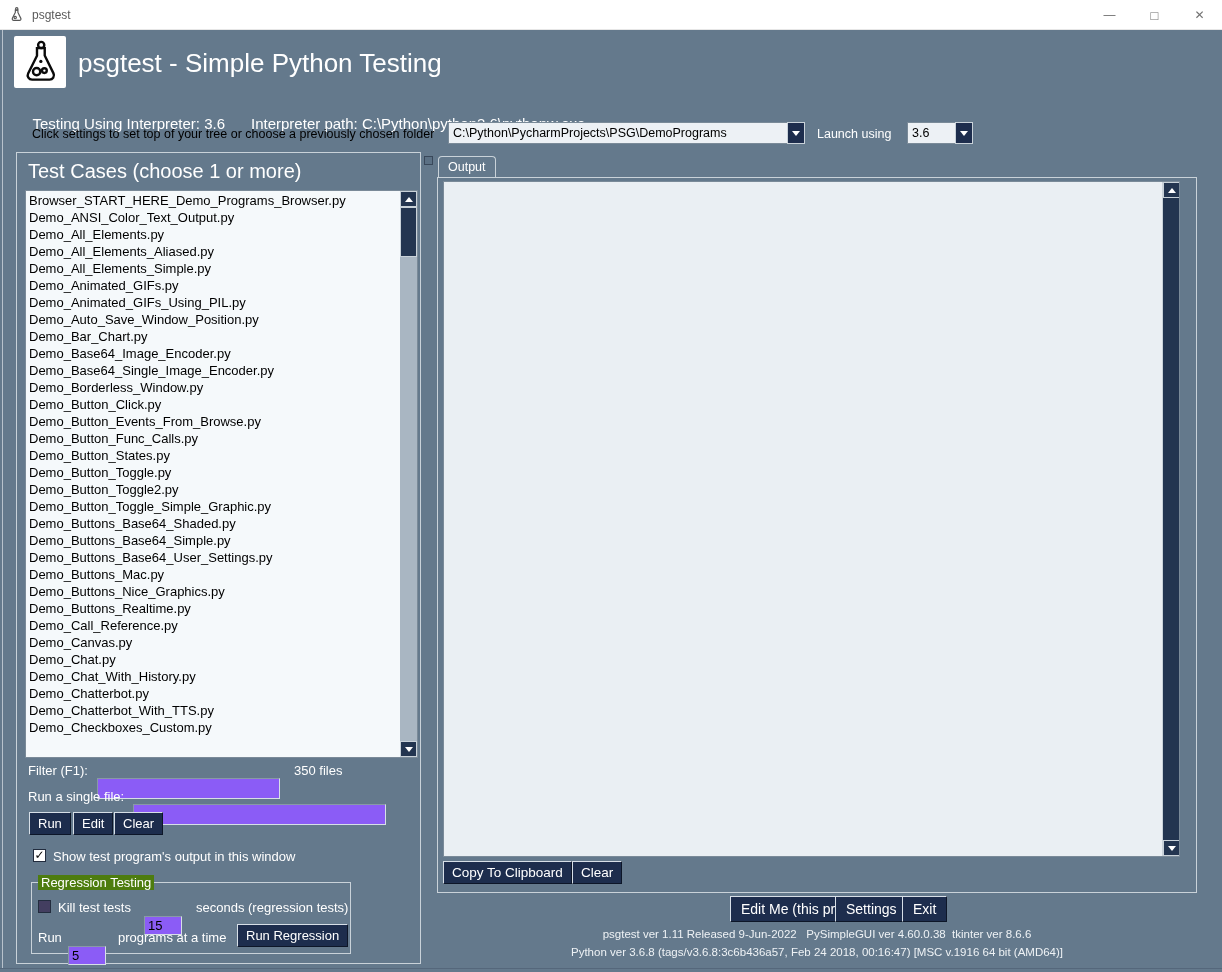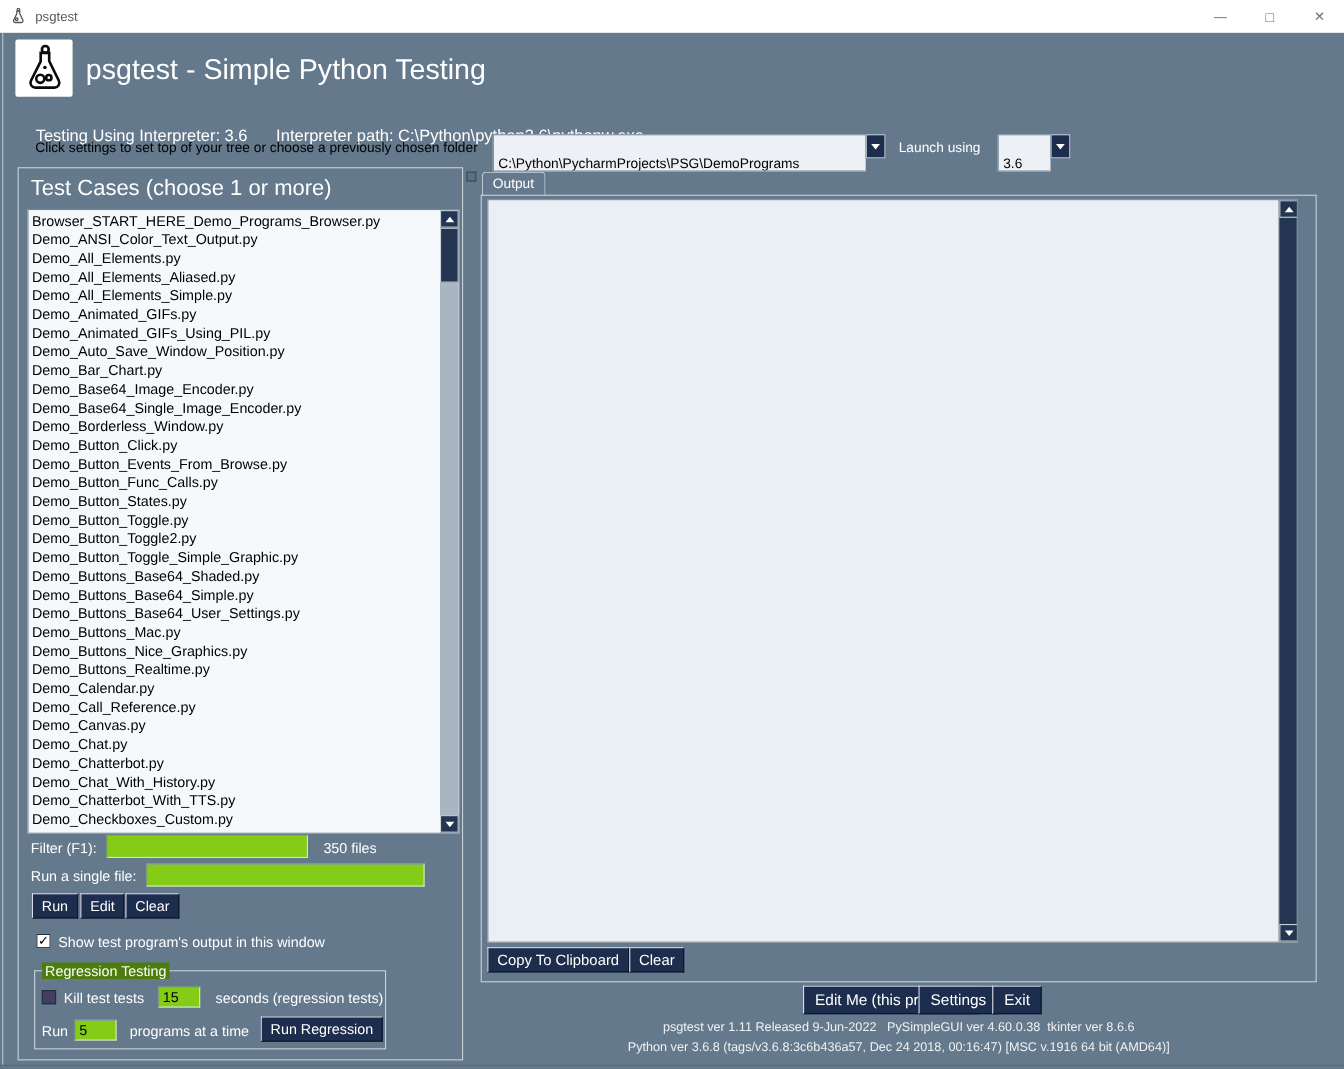--- a/index.html
+++ b/index.html
@@ -25,21 +25,21 @@
   
   .hdr-iconbox { position:absolute; left:14px; top:36px; width:52px; height:52px;
                  background:#ffffff; border-radius:2px; display:flex; align-items:center; justify-content:center; }
   .hdr-title { position:absolute; left:78px; top:48px; font-size:26px; color:#ffffff; white-space:pre; }
   .interp-row { position:absolute; left:16px; top:98px; font-size:15px; color:#ffffff; white-space:pre; }
   .interp-row .gap { display:inline-block; width:26px; }
   
   .settings-label { position:absolute; left:32px; top:127px; font-size:12.5px; color:#000000; white-space:pre; }
   .combo { position:absolute; height:22px; display:flex; box-sizing:border-box; }
   .combo-field { background:#EDF1F5; border:1px solid #7a8a98; border-right:none;
-                 font-size:12.5px; color:#000; line-height:20px; padding:16px 4px;
+                 font-size:12.5px; color:#000; line-height:20px; padding:0 4px;
                  flex:1; white-space:pre; overflow:hidden; box-sizing:border-box; }
   .combo-arrow { width:18px; background:#1D2D4D; border:1px solid #c9d2d9;
                  display:flex; align-items:center; justify-content:center; box-sizing:border-box; }
   .tri-down { width:0; height:0; border-left:4px solid transparent; border-right:4px solid transparent;
               border-top:5px solid #ffffff; }
   .tri-up { width:0; height:0; border-left:4px solid transparent; border-right:4px solid transparent;
             border-bottom:5px solid #ffffff; }
   .launch-label { position:absolute; left:817px; top:127px; font-size:12.5px; color:#ffffff; }
   
   .left-frame { position:absolute; left:16px; top:152px; width:405px; height:812px;
@@ -50,23 +50,23 @@
   .lb-items { position:absolute; left:0; top:1px; right:17px; bottom:0; overflow:hidden; }
   .lb-item { height:17px; line-height:17px; font-size:13px; color:#000; padding-left:3px;
              white-space:nowrap; overflow:hidden; }
   .v-scroll { position:absolute; right:0; top:0; bottom:0; width:17px; background:#a9b6c2; }
   .sb-arrow { position:absolute; left:0; width:17px; height:16px; background:#233550;
               border:1px solid #c9d2d9; box-sizing:border-box;
               display:flex; align-items:center; justify-content:center; }
   .sb-thumb { position:absolute; left:0; width:17px; background:#233550;
               border:1px solid #c9d2d9; box-sizing:border-box; }
   .label { font-size:13px; color:#ffffff; position:absolute; white-space:pre; }
-  .field { position:absolute; background:#84cc16; border:1px solid; border-color:#8899a6 #d7dfe7 #d7dfe7 #8899a6;
+  .field { position:absolute; background:#8b5cf6; border:1px solid; border-color:#8899a6 #d7dfe7 #d7dfe7 #8899a6;
            font-family:"Liberation Sans","DejaVu Sans",sans-serif; font-size:13px; color:#000;
-           padding:0 3px; box-sizing:border-box; outline:none; }
+           padding:0 3px; box-sizing:border-box; outline:none;margin-top:19px; }
   .btn { position:absolute; background:#1D2D4D; color:#ffffff; font-size:13px;
          font-family:"Liberation Sans","DejaVu Sans",sans-serif;
          border:1px solid; border-color:#d7dfe7 #0d1628 #0d1628 #d7dfe7;
          padding:3px 8px; cursor:default; }
   .checkbox { position:absolute; width:13px; height:13px; box-sizing:border-box;
               border:1px solid #222c3e; background:#ffffff;
               display:flex; align-items:center; justify-content:center;
               font-size:12px; color:#000; line-height:13px; }
   .checkbox.dark { background:#433E60; }
   .checkbox.checked::after { content:"✓"; font-weight:bold; margin-top:-1px; }
@@ -175,26 +175,25 @@
           <div class="lb-item">Demo_Button_States.py</div>
           <div class="lb-item">Demo_Button_Toggle.py</div>
           <div class="lb-item">Demo_Button_Toggle2.py</div>
           <div class="lb-item">Demo_Button_Toggle_Simple_Graphic.py</div>
           <div class="lb-item">Demo_Buttons_Base64_Shaded.py</div>
           <div class="lb-item">Demo_Buttons_Base64_Simple.py</div>
           <div class="lb-item">Demo_Buttons_Base64_User_Settings.py</div>
           <div class="lb-item">Demo_Buttons_Mac.py</div>
           <div class="lb-item">Demo_Buttons_Nice_Graphics.py</div>
           <div class="lb-item">Demo_Buttons_Realtime.py</div>
-          <div class="lb-item">Demo_Calendar.py</div>
           <div class="lb-item">Demo_Call_Reference.py</div>
           <div class="lb-item">Demo_Canvas.py</div>
           <div class="lb-item">Demo_Chat.py</div>
+          <div class="lb-item">Demo_Chat_With_History.py</div>
           <div class="lb-item">Demo_Chatterbot.py</div>
-          <div class="lb-item">Demo_Chat_With_History.py</div>
           <div class="lb-item">Demo_Chatterbot_With_TTS.py</div>
           <div class="lb-item">Demo_Checkboxes_Custom.py</div>
         </div>
       <div class="v-scroll">
         <div class="sb-arrow" style="top:0;">
           <span class="tri-up"></span>
         </div>
         <div class="sb-thumb" style="top:16px; height:50px;"></div>
         <div class="sb-arrow" style="bottom:0; top:auto;">
           <span class="tri-down"></span>
@@ -245,15 +244,15 @@
     </div>
     <button class="btn" style="left:5px; top:683px; font-size:13.5px;">Copy To Clipboard</button>
     <button class="btn" style="left:134px; top:683px; font-size:13.5px;">Clear</button>
   </div>
 
   <button class="btn" style="left:686px; top:896px; font-size:14px; padding:4px 10px;margin-left:44px;">Edit Me (this program)</button>
   <button class="btn" style="left:835px; top:896px; font-size:14px; padding:4px 10px;">Settings</button>
   <button class="btn" style="left:902px; top:896px; font-size:14px; padding:4px 10px;">Exit</button>
 
   <div class="status" style="top:928px;">psgtest ver 1.11 Released 9-Jun-2022   PySimpleGUI ver 4.60.0.38  tkinter ver 8.6.6</div>
-  <div class="status" style="top:946px;">Python ver 3.6.8 (tags/v3.6.8:3c6b436a57, Dec 24 2018, 00:16:47) [MSC v.1916 64 bit (AMD64)]</div>
+  <div class="status" style="top:946px;">Python ver 3.6.8 (tags/v3.6.8:3c6b436a57, Feb 24 2018, 00:16:47) [MSC v.1916 64 bit (AMD64)]</div>
 
 </div>
 
 </body></html>

